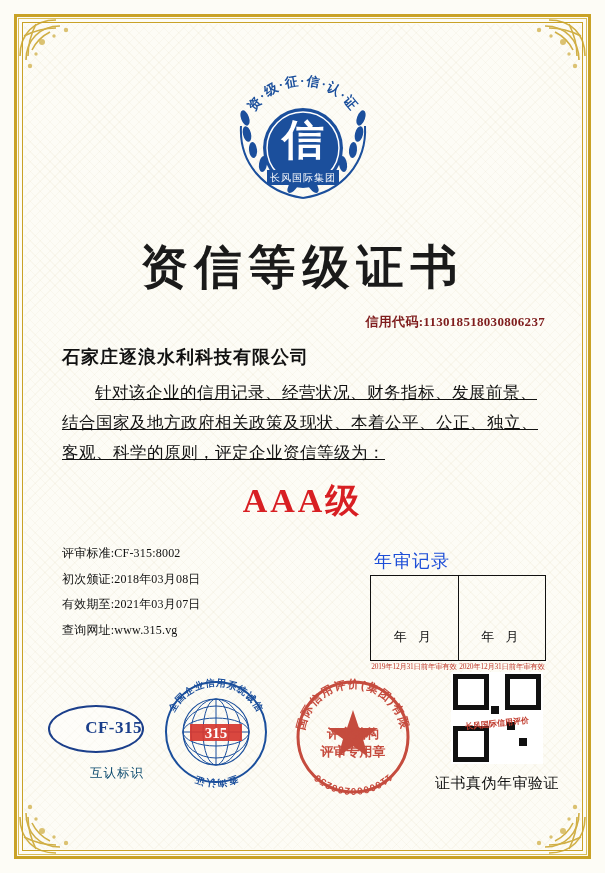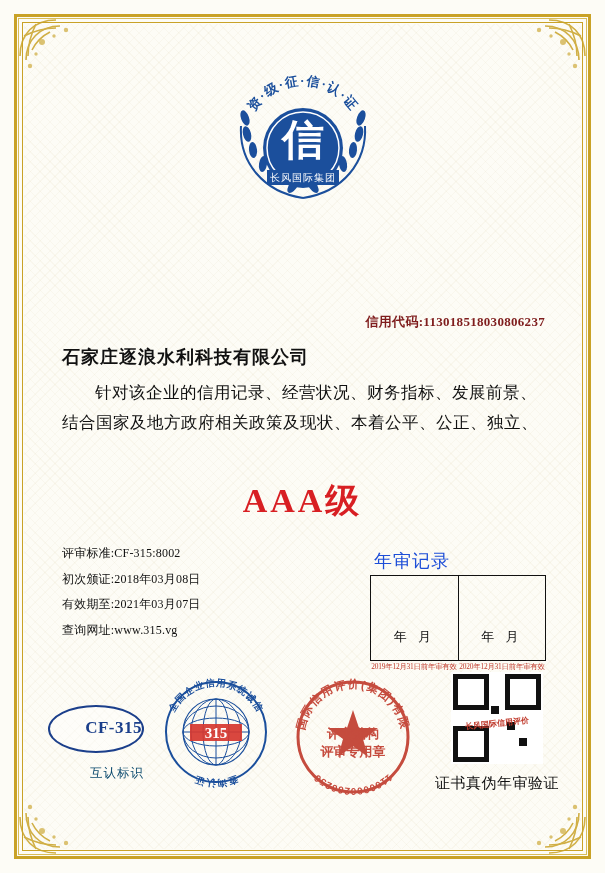--- a/index.html
+++ b/index.html
@@ -104,20 +104,21 @@
   }
   .body-text {
     position: absolute;
     top: 378px;
     left: 62px;
     width: 485px;
     font-size: 16.5px;
     line-height: 30px;
     color: #111;
     letter-spacing: 0.5px;
+    text-decoration: underline;
   }
   .body-text p { margin: 0; }
   .body-text .indent { text-indent: 33px; }
 
   .grade {
     position: absolute;
     top: 478px;
     left: 0; right: 0;
     text-align: center;
     font-size: 34px;
@@ -398,28 +399,30 @@
       </text>
 
       <circle cx="80" cy="82" r="40" fill="#1b4f9c"></circle>
       <circle cx="80" cy="82" r="36" fill="none" stroke="#ffffff" stroke-width="1.5"></circle>
       <text x="80" y="88" text-anchor="middle" font-size="42" font-weight="bold" fill="#ffffff" font-family="'Liberation Serif', serif">信</text>
       <rect x="44" y="104" width="72" height="15" fill="#1b4f9c"></rect>
       <text x="80" y="115" text-anchor="middle" font-size="10" fill="#ffffff" letter-spacing="1" font-family="'Liberation Sans', sans-serif">长风国际集团</text>
     </svg>
   </div>
 
+  <div class="cert-title">资信等级证书</div>
 
   <div class="credit-code">信用代码:113018518030806237</div>
 
   <div class="company">石家庄逐浪水利科技有限公司</div>
 
   <div class="body-text">
     <p class="indent">针对该企业的信用记录、经营状况、财务指标、发展前景、</p>
     <p>结合国家及地方政府相关政策及现状、本着公平、公正、独立、</p>
+    <p>客观、科学的原则，评定企业资信等级为：</p>
   </div>
 
   <div class="grade">AAA级</div>
 
   <div class="details">
     <div>评审标准:CF-315:8002</div>
     <div>初次颁证:2018年03月08日</div>
     <div>有效期至:2021年03月07日</div>
     <div>查询网址:www.315.vg</div>
   </div>

